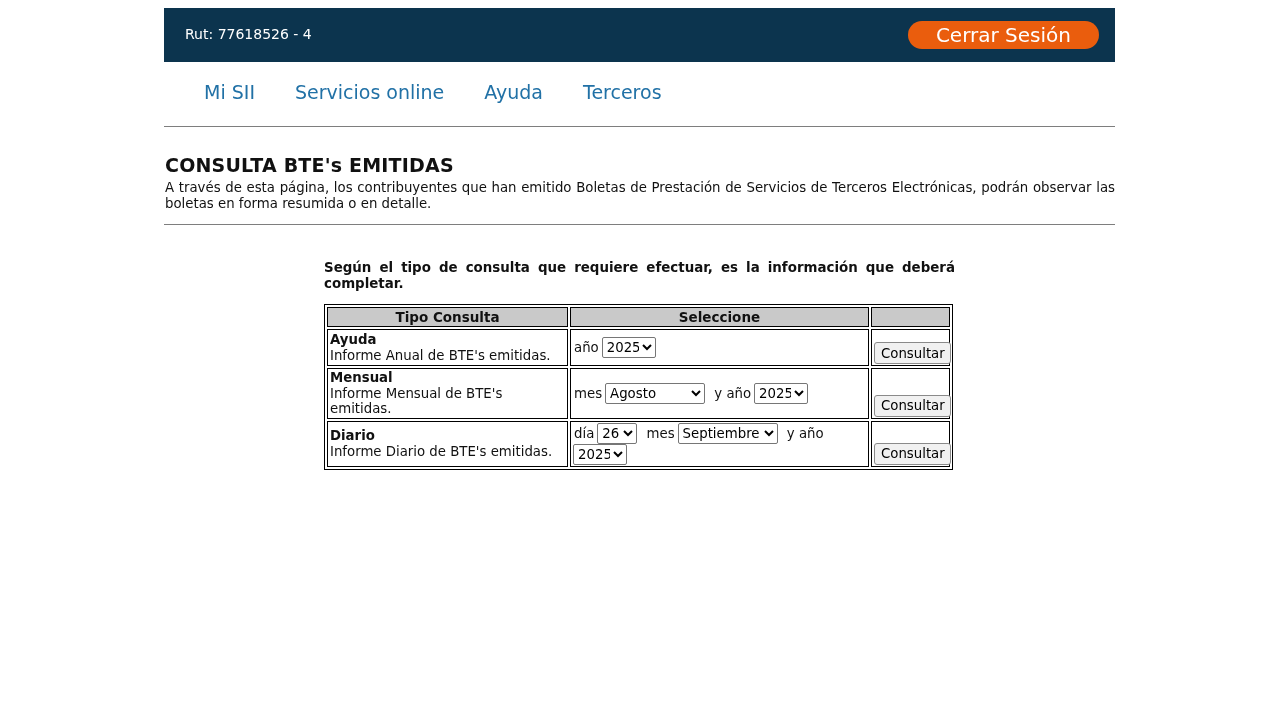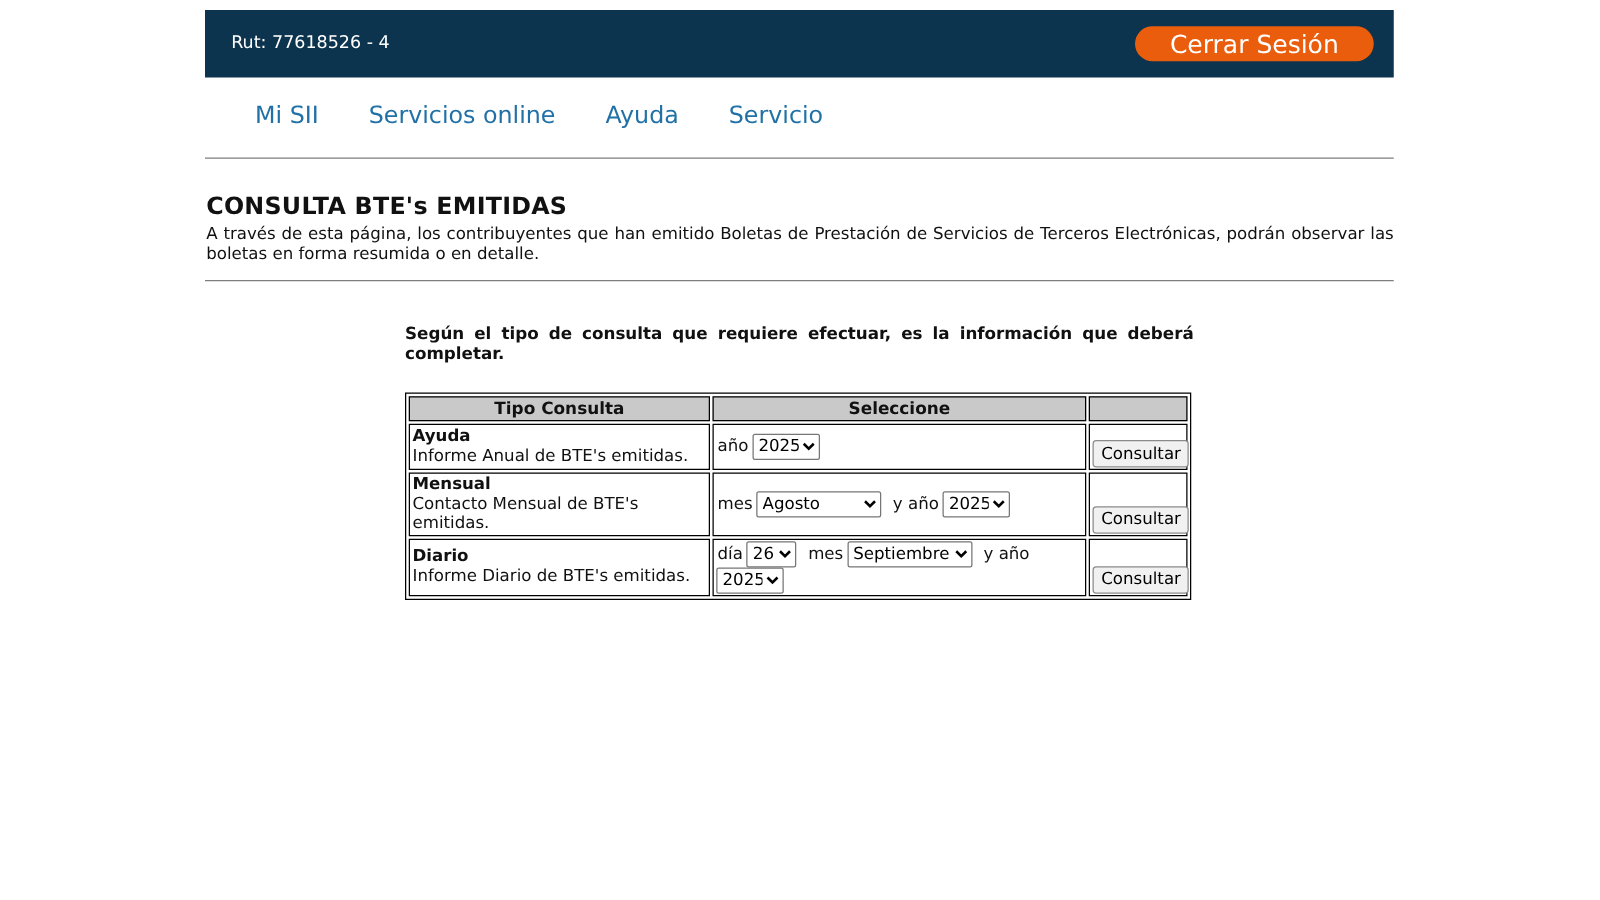--- a/index.html
+++ b/index.html
@@ -67,21 +67,21 @@
   }
 
   
   .consulta-block { width: 631px; margin: 21px 0 0 160px; }
   .intro {
     font-size: 13.4px; line-height: 15.5px;
     font-weight: bold; text-align: justify; margin-top: 35px;
   }
 
   table.consulta {
-    margin-top: 23px; width: 577px;
+    margin-top: 13px; width: 577px;
     border-collapse: separate; border-spacing: 2px;
     border: 1px solid #000;
     table-layout: fixed;
     font-size: 13.3px;
   }
   table.consulta th, table.consulta td {
     border: 1px solid #000;
     padding: 1px 2px;
   }
   table.consulta th {
@@ -125,21 +125,21 @@
   <div class="topbar">
     <span class="rut">Rut: 77618526 - 4</span>
     <button class="logout-btn">Cerrar Sesión</button>
   </div>
 
   <div class="header-row">
     <nav class="nav">
       <a>Mi SII</a>
       <a>Servicios online</a>
       <a>Ayuda</a>
-      <a>Servicio</a>
+      <a>Terceros</a>
     </nav>
   </div>
 
   <hr class="divider divider1">
 
   <h1 class="page-title">CONSULTA BTE's EMITIDAS</h1>
   <p class="page-desc">A través de esta página, los contribuyentes que han emitido Boletas de Prestación de Servicios de Terceros Electrónicas, podrán observar las boletas en forma resumida o en detalle.</p>
 
   <hr class="divider divider2">
 
@@ -168,21 +168,21 @@
           <td class="cell-sel">
             <span class="sel-label">año</span><select class="sel-year"><option>2025</option></select>
           </td>
           <td class="cell-btn">
             <button class="consultar-btn">Consultar</button>
           </td>
         </tr>
         <tr>
           <td class="cell-type">
             <span class="row-type">Mensual</span><br>
-            <span>Contacto Mensual de BTE's emitidas.</span>
+            <span>Informe Mensual de BTE's emitidas.</span>
           </td>
           <td class="cell-sel">
             <span class="sel-label">mes</span><select class="sel-month"><option>Agosto</option></select>
             <span class="sel-label">y año</span><select class="sel-year"><option>2025</option></select>
           </td>
           <td class="cell-btn">
             <button class="consultar-btn">Consultar</button>
           </td>
         </tr>
         <tr>

